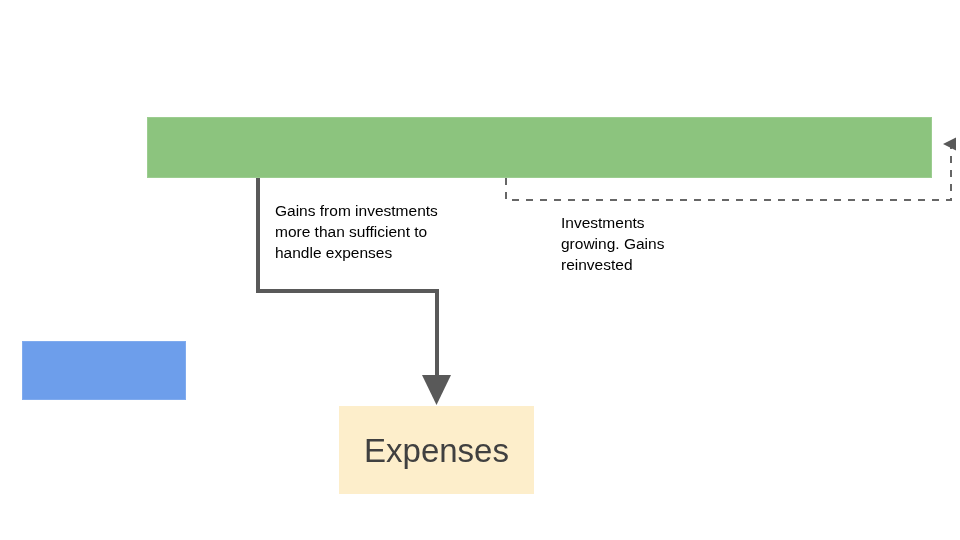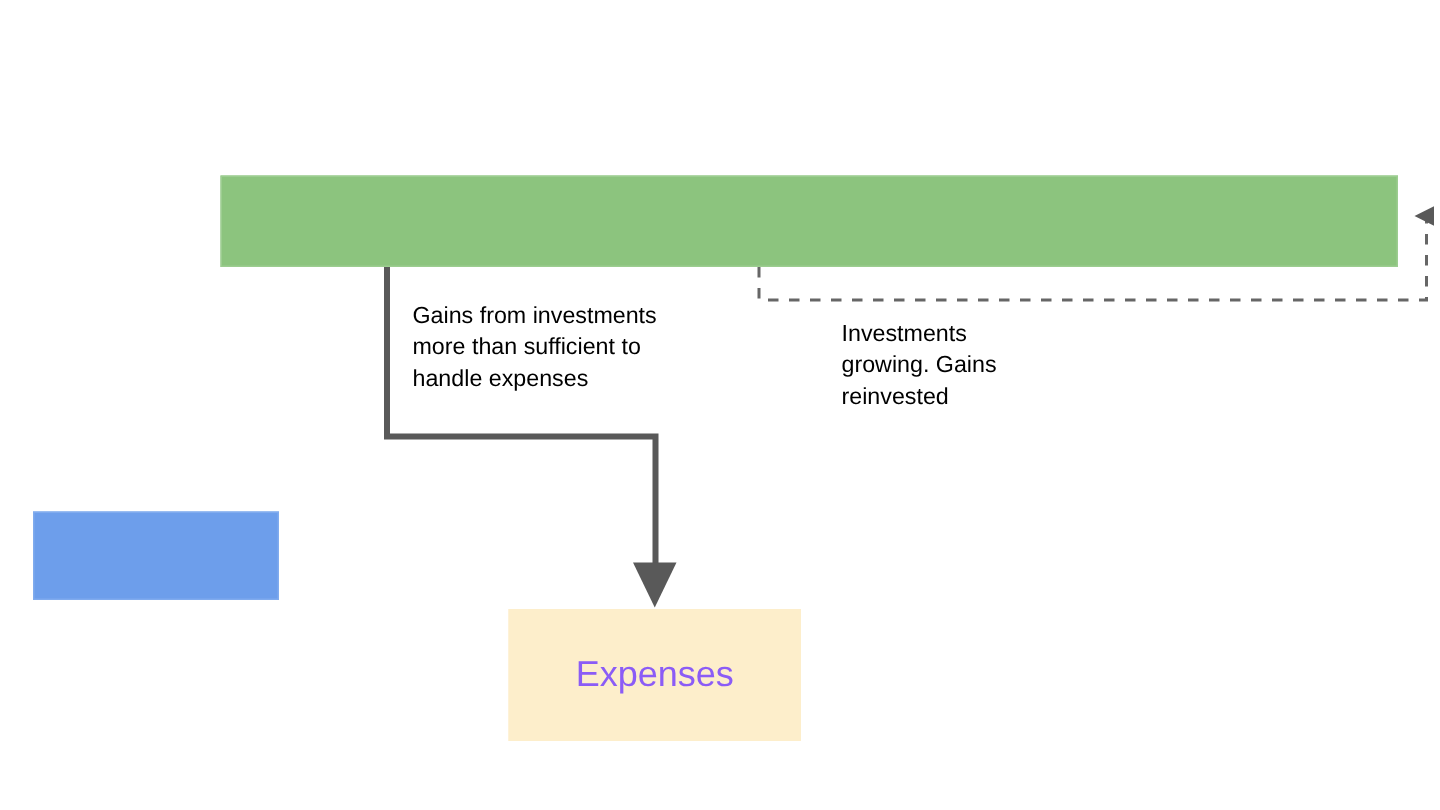--- a/index.html
+++ b/index.html
@@ -44,22 +44,22 @@
     top: 406px;
     width: 195px;
     height: 88px;
     background: #fdeecb;
     border: 1px solid #fdeecb;
     display: flex;
     align-items: center;
     justify-content: center;
   }
   #expenses-label {
-    font-size: 24px;
-    color: #8b5cf6;
+    font-size: 33px;
+    color: #404040;
     line-height: 1;
     letter-spacing: 0px;
   }
   
   .annotation {
     position: absolute;
     font-size: 15.5px;
     line-height: 21px;
     color: #000000;
     white-space: pre-line;

